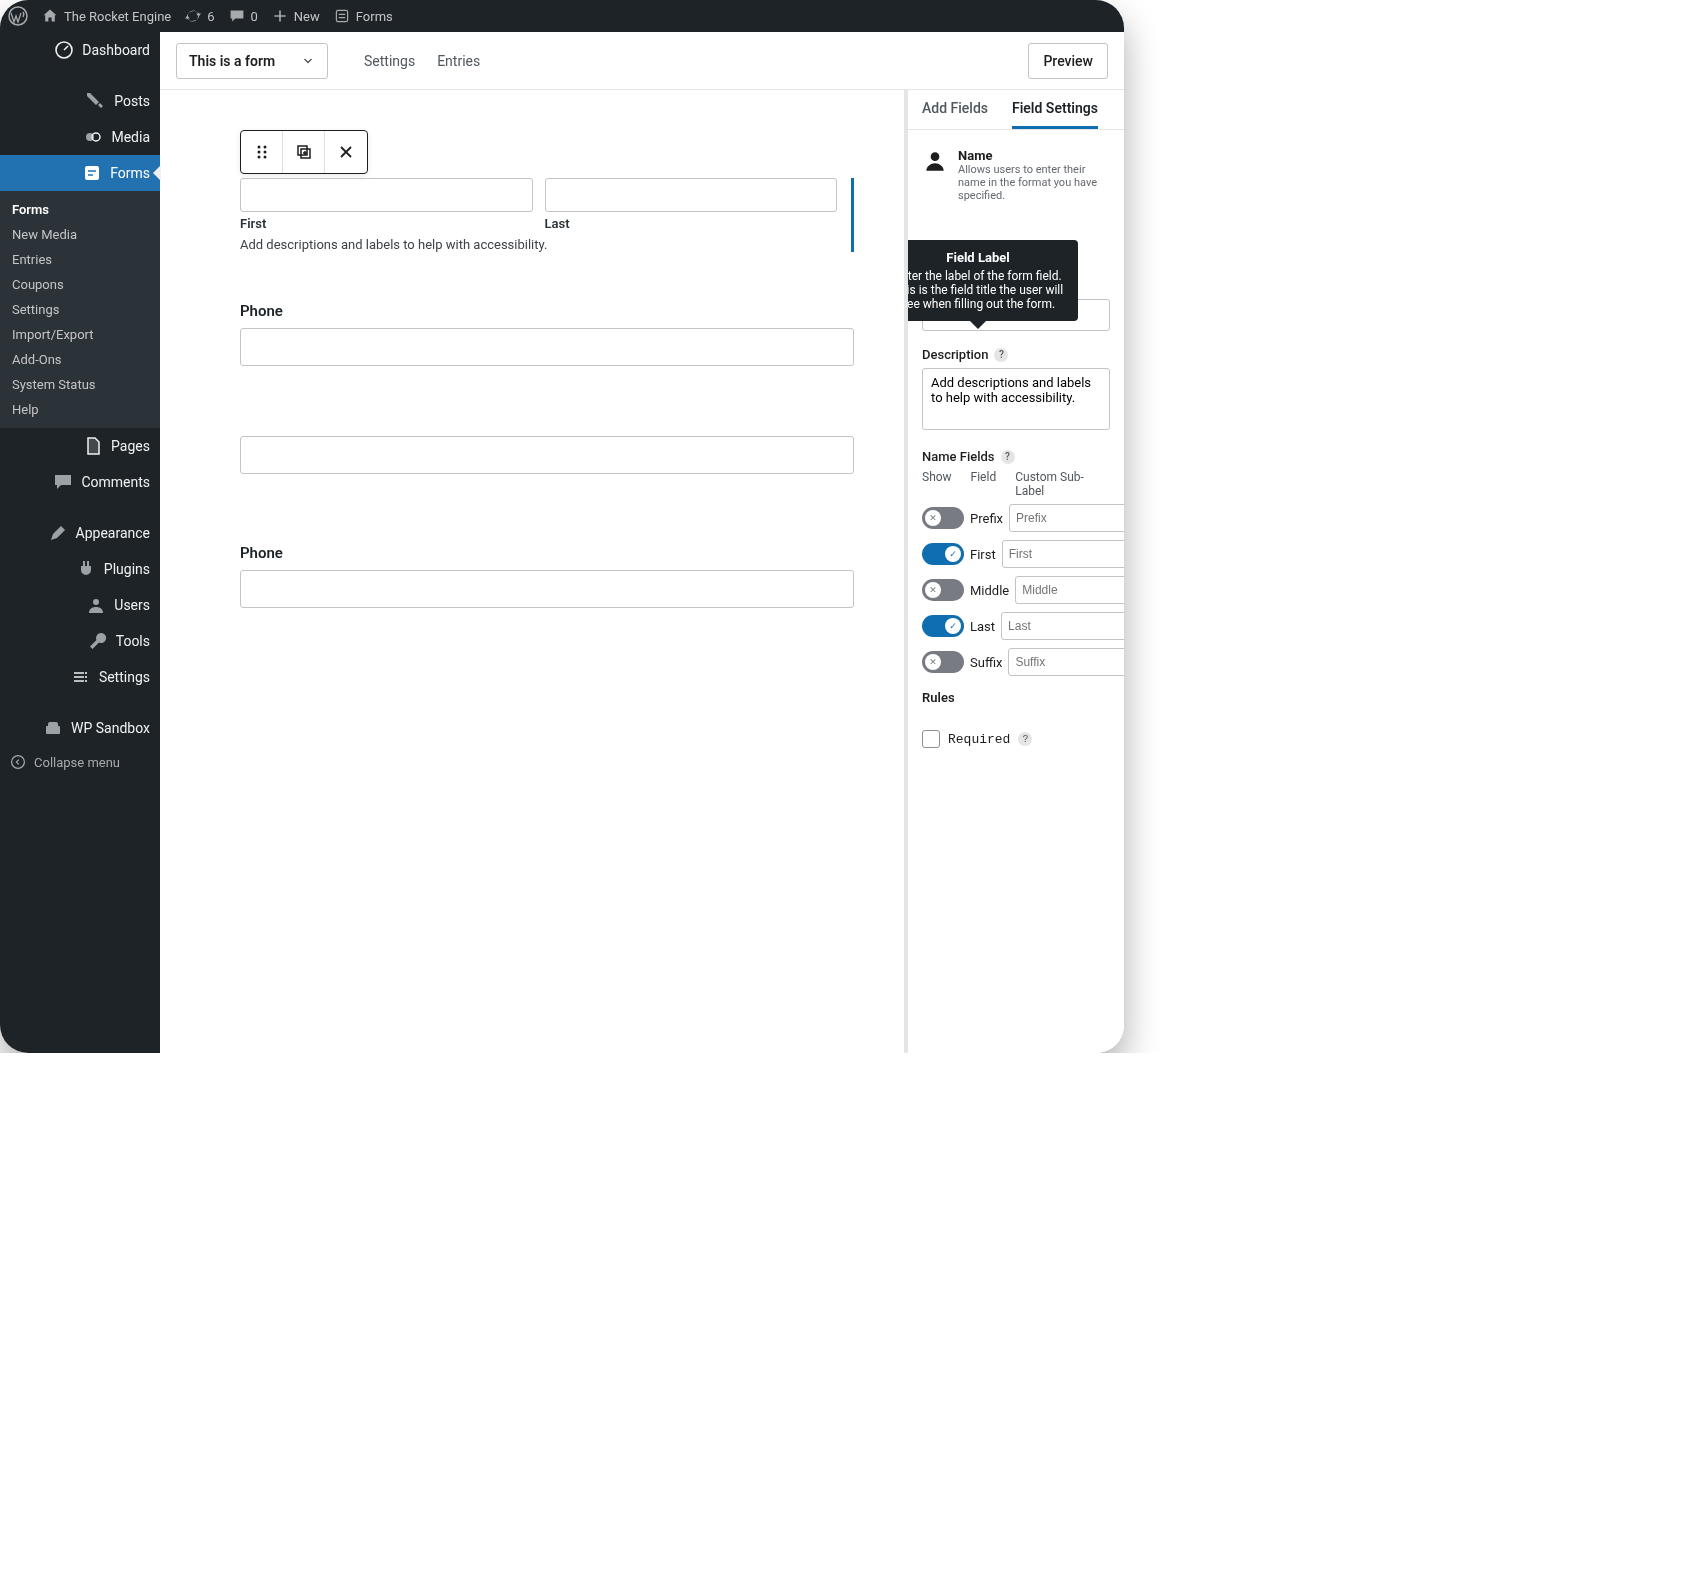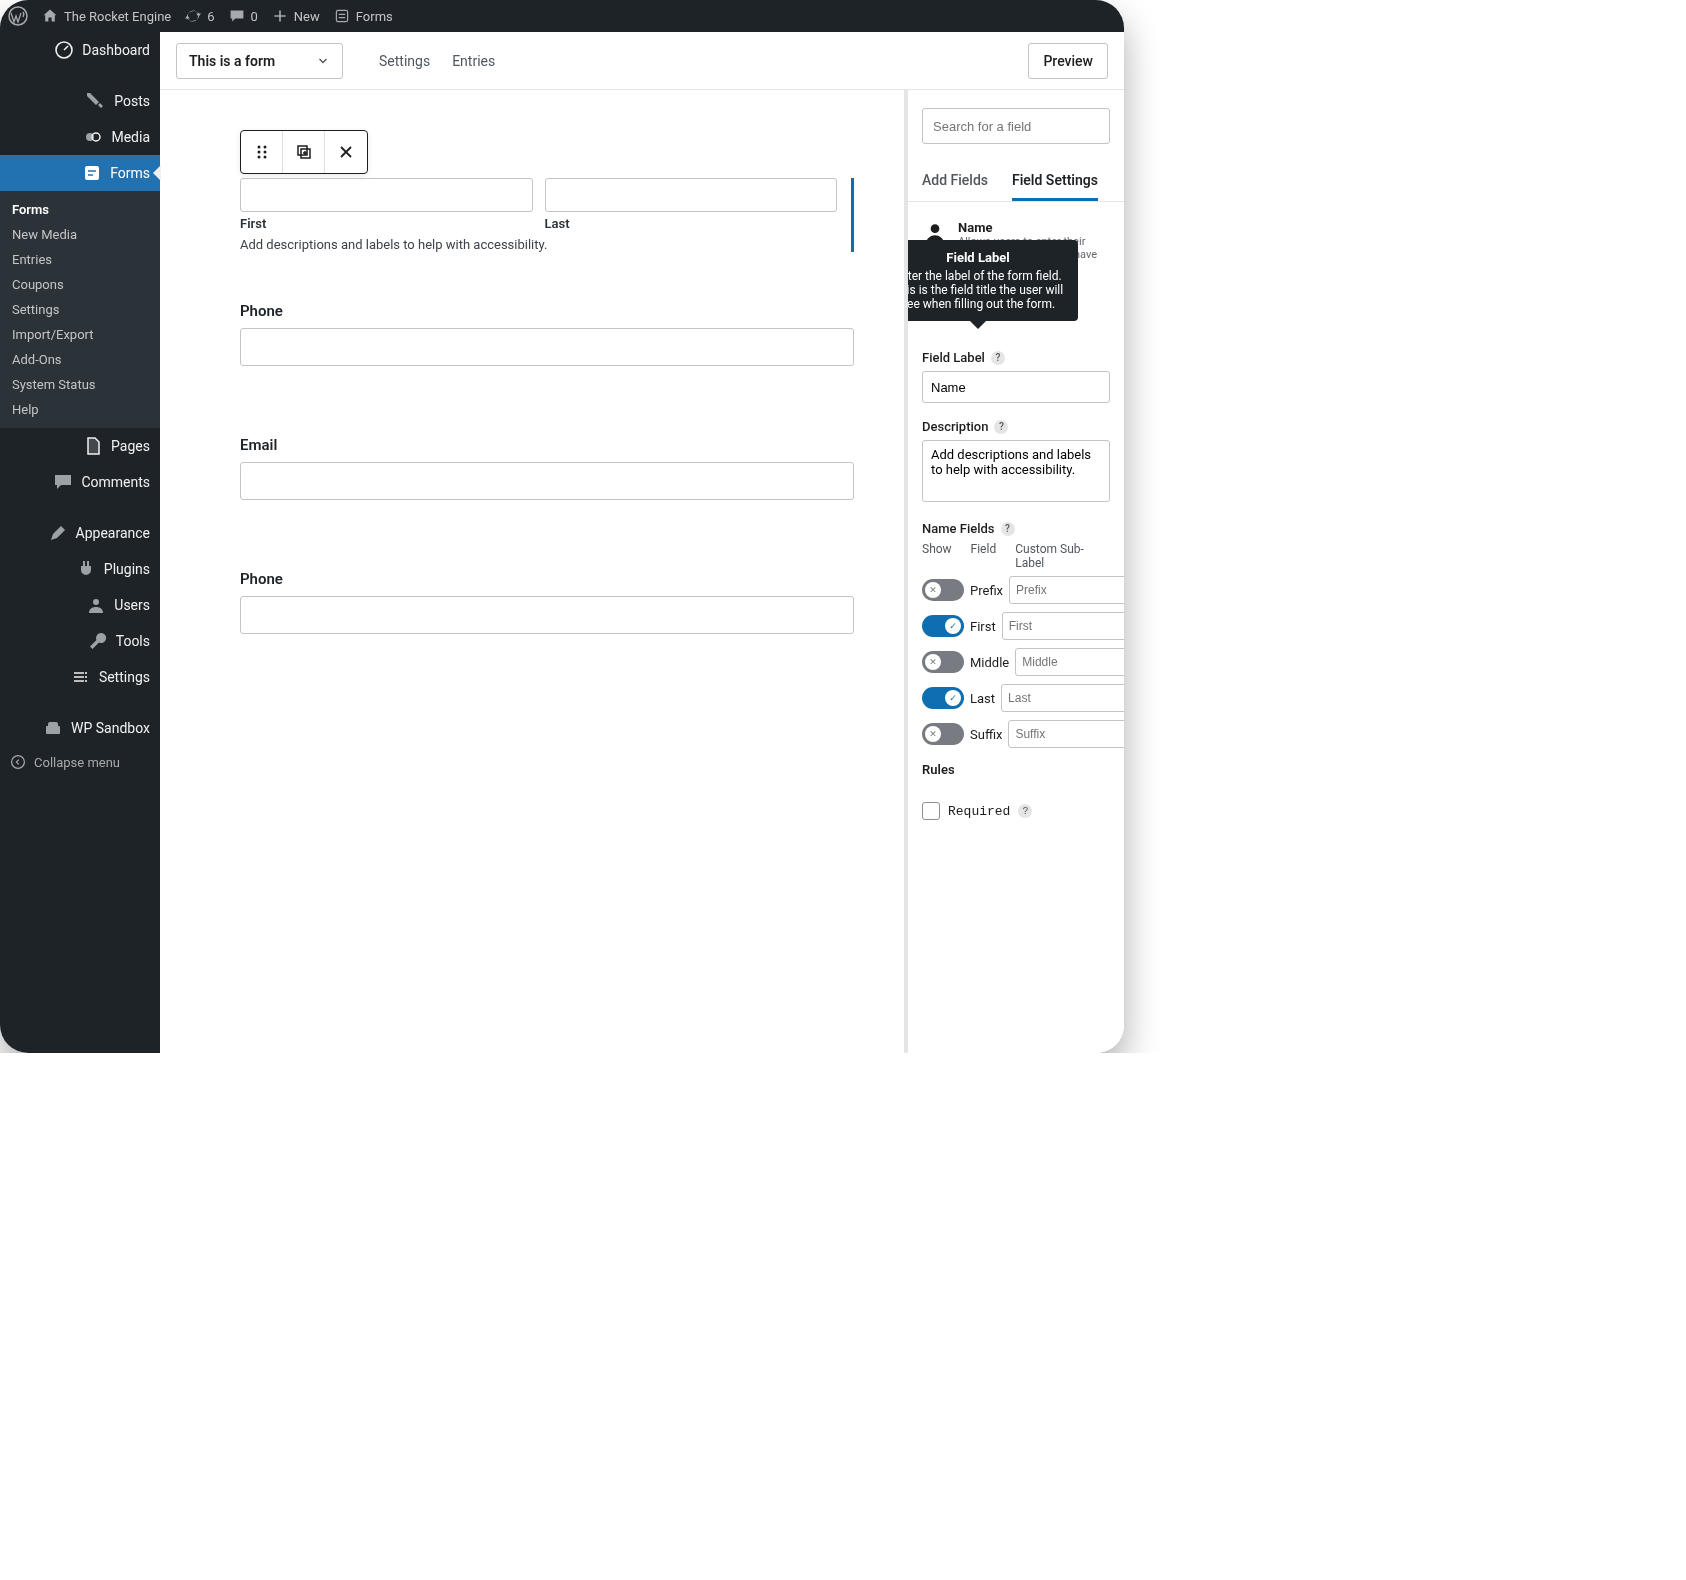--- a/index.html
+++ b/index.html
@@ -20,21 +20,21 @@
 .menu-item.current::after { content: ""; position: absolute; right: -1px; top: 50%; transform: translateY(-50%); border: 8px solid transparent; border-right-color: #f0f0f1; }
 .submenu { background: #2c3338; padding: 6px 0; }
 .submenu .sub { padding: 5px 12px; color: #c3c4c7; cursor: pointer; font-size: 13px; }
 .submenu .sub.cur { color: #fff; font-weight: 600; }
 .sep { height: 5px; background: transparent; margin: 5px 0; }
 .collapse { padding: 8px 10px; display: flex; align-items: flex-end; gap: 8px; color: #a7aaad; cursor: pointer; font-size: 13px; }
 .collapse svg { width: 16px; height: 16px; fill: #a7aaad; }
 
 .main { flex: 1; display: flex; flex-direction: column; background: #fff; overflow: hidden; }
 .topbar { height: 58px; border-bottom: 1px solid #e5e5e5; display: flex; align-items: center; padding: 0 16px; gap: 16px; }
-.form-select { width: 167px; height: 36px; border: 1px solid #c3c4c7; border-radius: 3px; display: flex; align-items: center; justify-content: space-between; padding: 0 12px; font-size: 14px; font-weight: 600; cursor: pointer; color: #1e1e1e; }
+.form-select { width: 152px; height: 36px; border: 1px solid #c3c4c7; border-radius: 3px; display: flex; align-items: center; justify-content: space-between; padding: 0 12px; font-size: 14px; font-weight: 600; cursor: pointer; color: #1e1e1e; }
 .tabs-top { display: flex; gap: 22px; margin-left: 20px; font-size: 14px; color: #50575e; }
 .tabs-top span { cursor: pointer; }
 .preview-btn { margin-left: auto; height: 36px; border: 1px solid #c3c4c7; border-radius: 3px; padding: 0 14px; display: flex; align-items: center; font-size: 14px; font-weight: 500; cursor: pointer; }
 .content { flex: 1; display: flex; overflow: hidden; }
 .canvas { flex: 1; padding: 40px 50px 40px 80px; position: relative; overflow-y: auto; }
 .field-block { margin-bottom: 50px; position: relative; }
 .field-block.selected { border-right: 3px solid #0f6eaf; padding-right: 14px; }
 .toolbar { position: absolute; top: -48px; left: 0; display: flex; background: #fff; border: 1px solid #1e1e1e; border-radius: 4px; overflow: hidden; box-shadow: 0 2px 6px rgba(0,0,0,.08); }
 .toolbar .tbtn { width: 42px; height: 42px; display: flex; align-items: center; justify-content: center; border-right: 1px solid #e0e0e0; cursor: pointer; }
 .toolbar .tbtn:last-child { border-right: none; }
@@ -285,34 +285,30 @@
             </div>
             <div class="desc">Add descriptions and labels to help with accessibility.</div>
           </div>
 
           <div class="field-block">
             <div class="field-label">Phone</div>
             <div class="input" style="height:38px;"></div>
           </div>
 
           <div class="field-block" style="margin-top:70px;">
-            <div class="field-label">Email</div>
             <div class="input" style="height:38px;"></div>
           </div>
 
           <div class="field-block" style="margin-top:70px;">
             <div class="field-label">Phone</div>
             <div class="input" style="height:38px;"></div>
           </div>
         </div>
 
         <div class="panel">
-          <div class="search-wrap">
-            <input class="search" placeholder="Search for a field" style="">
-          </div>
           <div class="panel-tabs">
             <div class="ptab">Add Fields</div>
             <div class="ptab active">Field Settings</div>
           </div>
           <div class="panel-body">
             <div class="ftype-row">
               <svg viewBox="0 0 24 24">
                   <circle cx="12" cy="8" r="4"></circle>
                   <path d="M4 21c0-4 4-7 8-7s8 3 8 7z"></path>
                 </svg>

